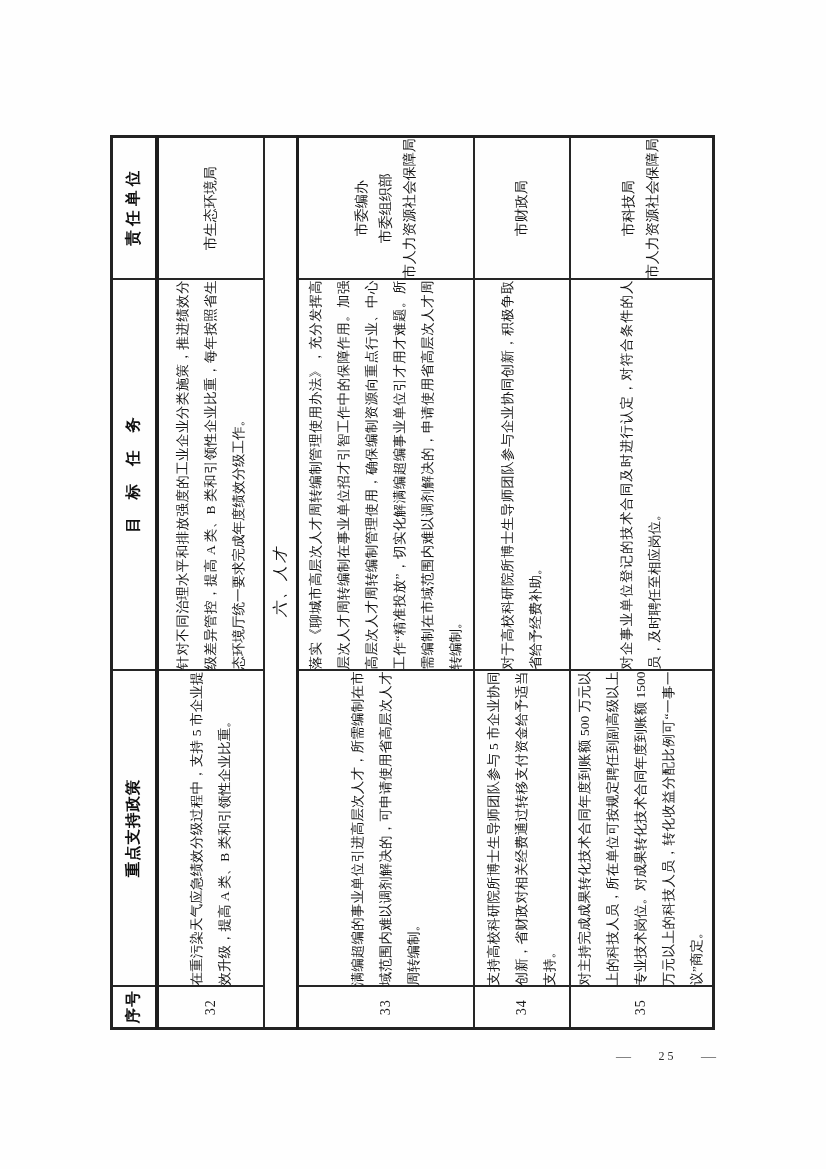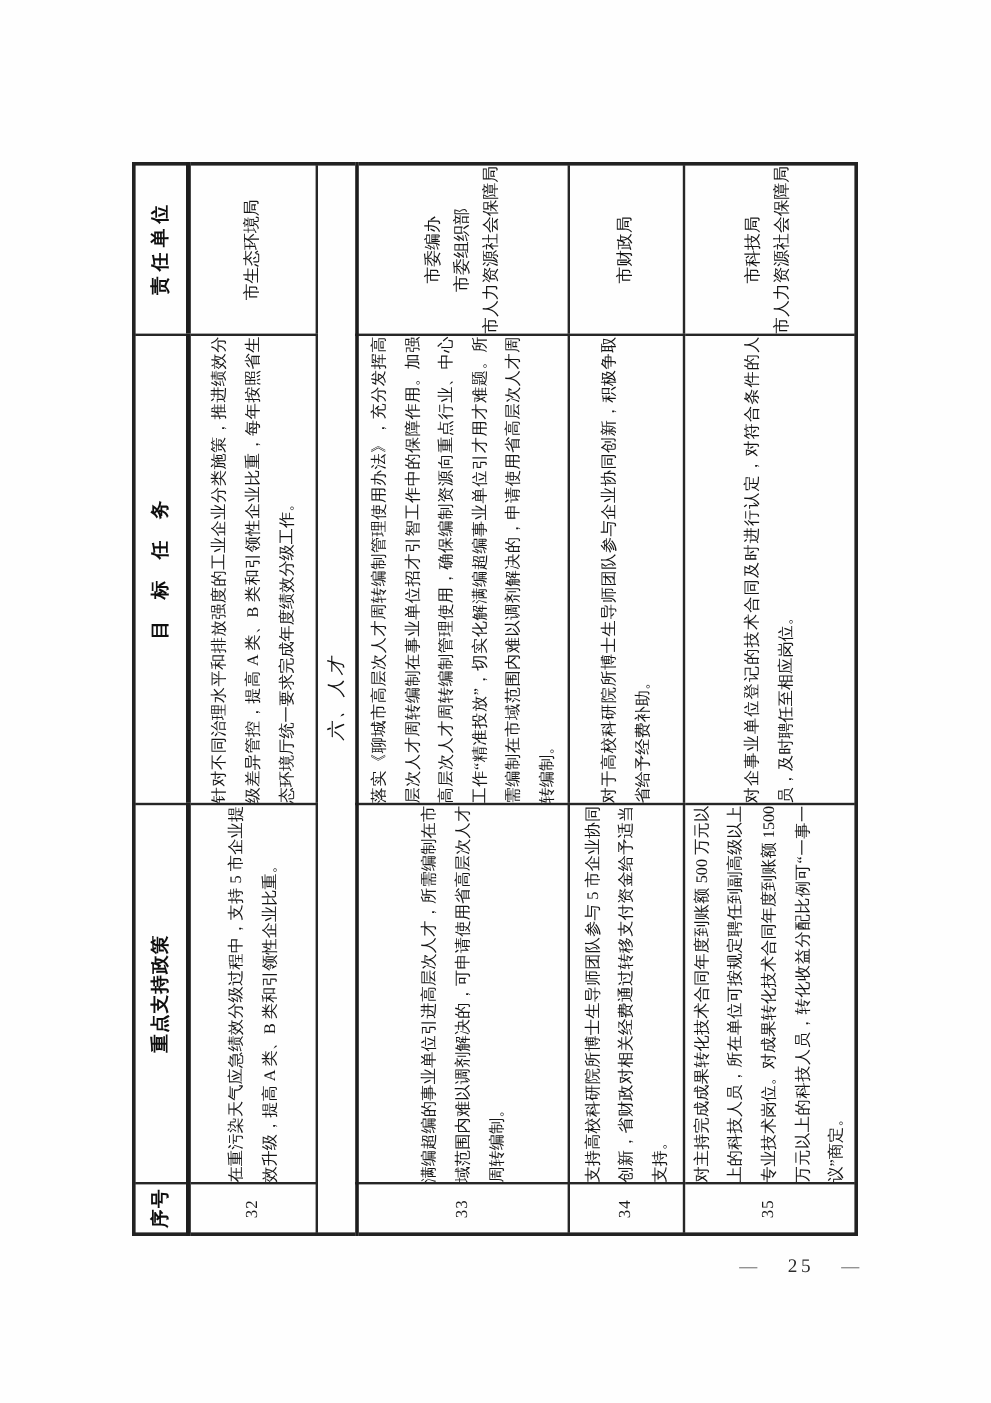--- a/index.html
+++ b/index.html
@@ -101,21 +101,21 @@
     top: 1044px;
     width: 100px;
     height: 24px;
     display: flex;
     align-items: center;
     justify-content: space-between;
     font-size: 15px;
     color: #3a3a3a;
   }
   .page-number .num {
-    font-size: 16px;
+    font-size: 12px;
     letter-spacing: 3px;
     text-indent: 3px;
     color: #2c2c2c;
   }
   .page-number .dash { color: #5a5a5a; }
 </style>
 </head>
 <body>
 
 <div class="page">

